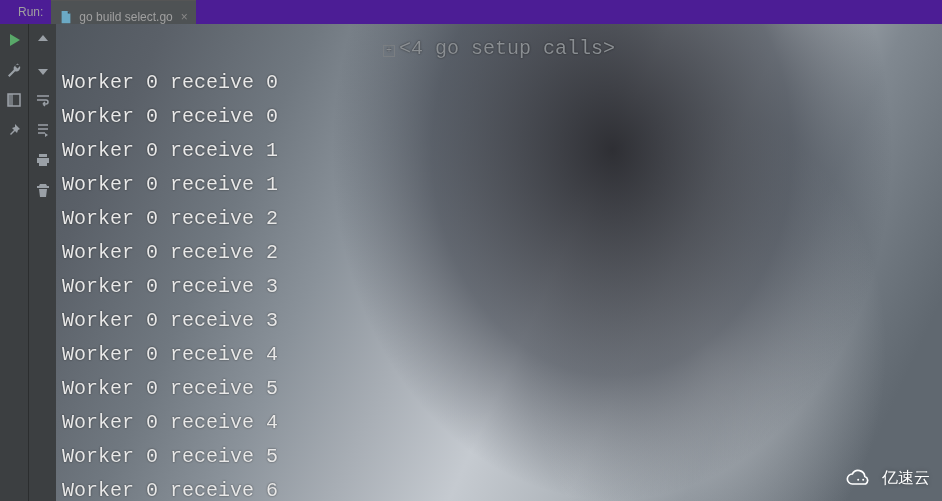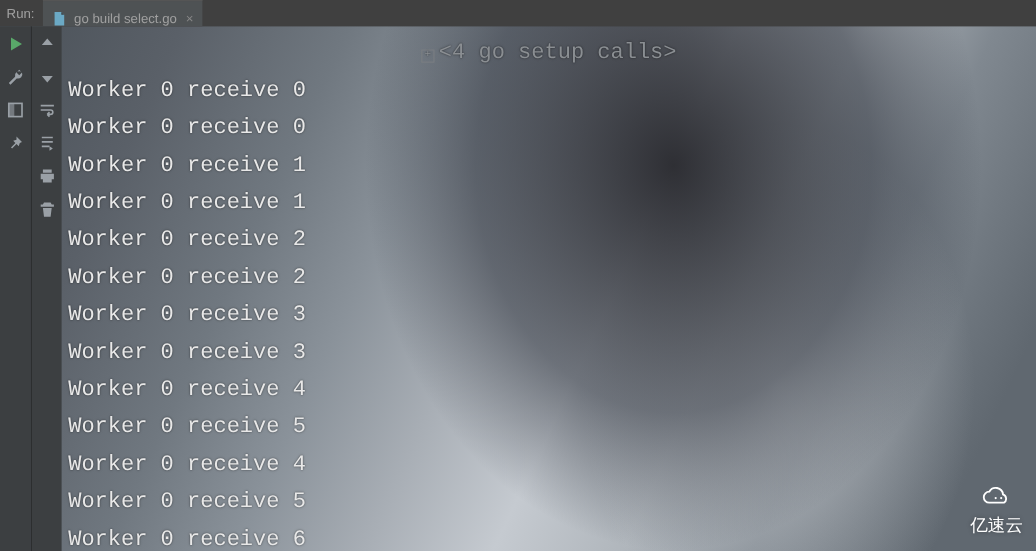--- a/index.html
+++ b/index.html
@@ -13,24 +13,24 @@
       overflow: hidden;
     }
     .bg-overlay {
       position: absolute; inset: 0;
       background: radial-gradient(ellipse 400px 500px at 65% 30%, rgba(20,20,25,0.85) 0%, rgba(40,45,55,0.55) 45%, transparent 70%),
                   radial-gradient(ellipse 300px 400px at 75% 70%, rgba(230,232,235,0.5) 0%, transparent 60%);
       pointer-events: none;
     }
     .top-bar {
       height: 24px;
-      background: #404040;
+      background: #4c1d95;
       display: flex;
       align-items: center;
-      padding-left: 6px;
+      padding-left: 18px;
       font-size: 12px;
       color: #a0a0a0;
       position: relative;
       z-index: 5;
     }
     .run-label { margin-right: 8px; }
     .tab {
       display: flex; align-items: flex-end;
       padding: 0 8px; height: 100%;
       background: #4e5254;
@@ -88,21 +88,20 @@
       align-items: center; justify-content: center;
       font-size: 10px; line-height: 10px;
       margin-right: 4px; vertical-align: 1px;
     }
     .watermark {
       position: absolute; bottom: 12px; right: 12px;
       display: flex; align-items: center; gap: 6px;
       color: #ffffff; font-size: 16px;
       text-shadow: 0 0 4px rgba(0,0,0,0.4);
       z-index: 10;
-      flex-direction: column;
     }
     .watermark svg { width: 34px; height: 20px; }
   </style>
 </head>
 <body>
 
 <div class="bg-overlay"></div>
 
 <div class="top-bar">
   <span class="run-label">Run:</span>

